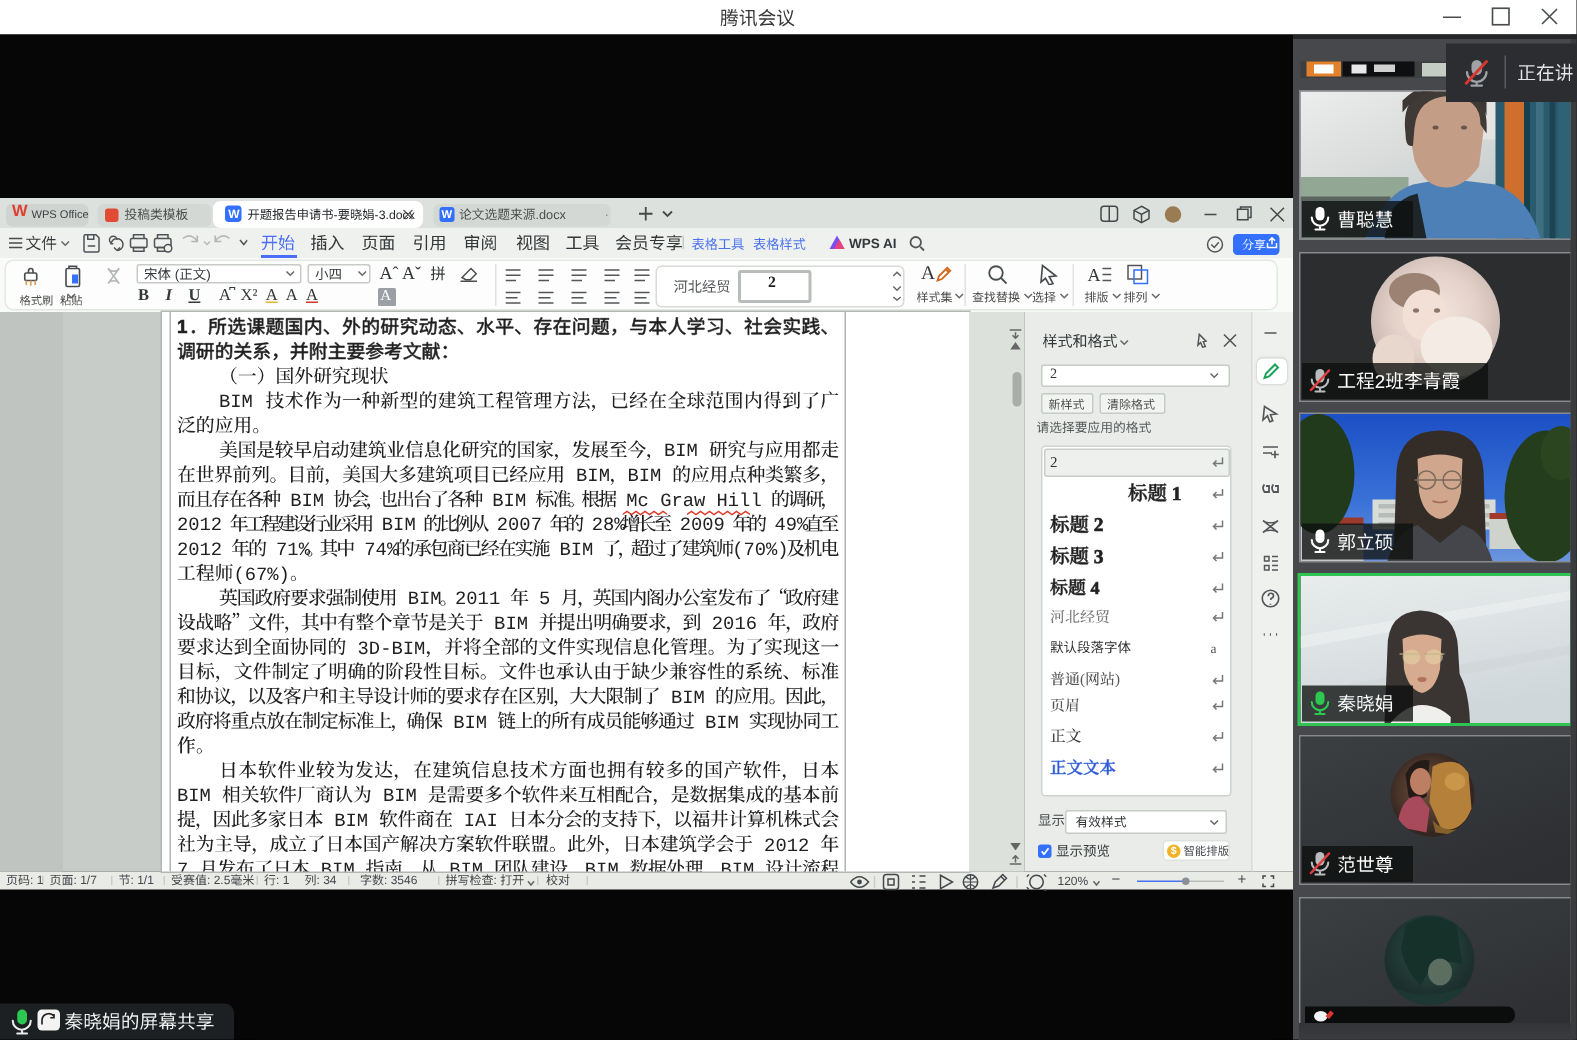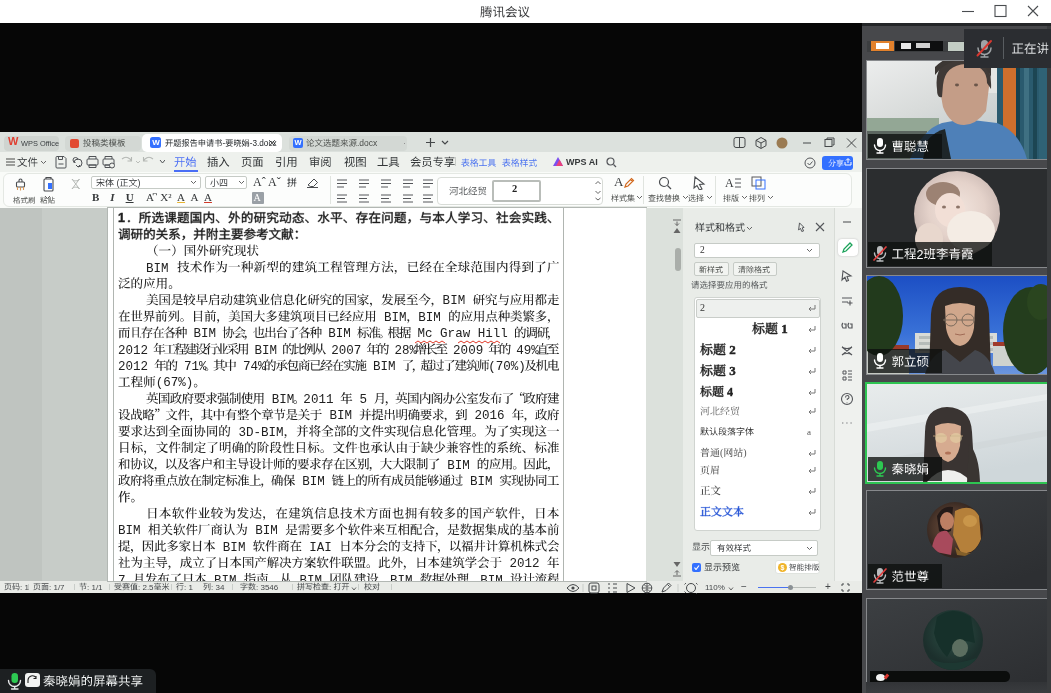--- a/index.html
+++ b/index.html
@@ -516,21 +516,21 @@
     <rect x="26" y="4" width="4" height="4"></rect>
 <path d="M42 2h2M47 2h4M42 6h2M47 6h4M42 10h2M47 10h4"></path>
 <path d="M61 1.5l8 4.5-8 4.5z"></path>
 <circle cx="81" cy="6" r="4.8"></circle>
     <path d="M81 1.2v9.6M76.2 6h9.6M78 2.5q3 3.5 6 0M78 9.5q3-3.5 6 0" stroke-width=".8"></path>
 <path d="M96 10l1.5-4 5-5 2.5 2.5-5 5zM101.5 2.5l2 2"></path>
 <path d="M112 2v8" stroke="#c9cdc9"></path>
 <circle cx="125" cy="6" r="4.5"></circle>
     <path d="M120 1l-1.5 1.5M130 1l1.5 1.5M120 11l-1.5-1.5M130 11l1.5 1.5" stroke-width=".9"></path>
 </svg>
-<div style="position:absolute;left:705px;top:583.3px;font:8px &quot;Liberation Sans&quot;;color:#45484a">110%</div>
+<div style="position:absolute;left:705px;top:583.3px;font:8px &quot;Liberation Sans&quot;;color:#45484a">120%</div>
 <svg style="position:absolute;left:728px;top:586.7px" width="6" height="4" viewBox="0 0 6 4" stroke="#666" fill="none">
     <path d="M1 .5L3 3l2-2.5"></path>
   </svg>
 <div style="position:absolute;left:741px;top:580.8px;font:10px &quot;Liberation Sans&quot;;color:#45484a">−</div>
 <div style="position:absolute;left:758px;top:586.9px;width:32px;height:1.6px;background:#4a72f0;"></div>
 <div style="position:absolute;left:790px;top:586.9px;width:26px;height:1.6px;background:#b9bdb9;"></div>
 <div style="position:absolute;left:787.5px;top:584.5px;width:5px;height:5px;border-radius:50%;background:#8a9094"></div>
 <div style="position:absolute;left:825px;top:581.2px;font:10px &quot;Liberation Sans&quot;;color:#45484a">+</div>
 <svg style="position:absolute;left:841px;top:582.7px" width="9" height="9" viewBox="0 0 9 9" stroke="#45484a" stroke-width="1" fill="none">
     <path d="M3 1H1v2M6 1h2v2M8 6v2H6M3 8H1V6"></path>

